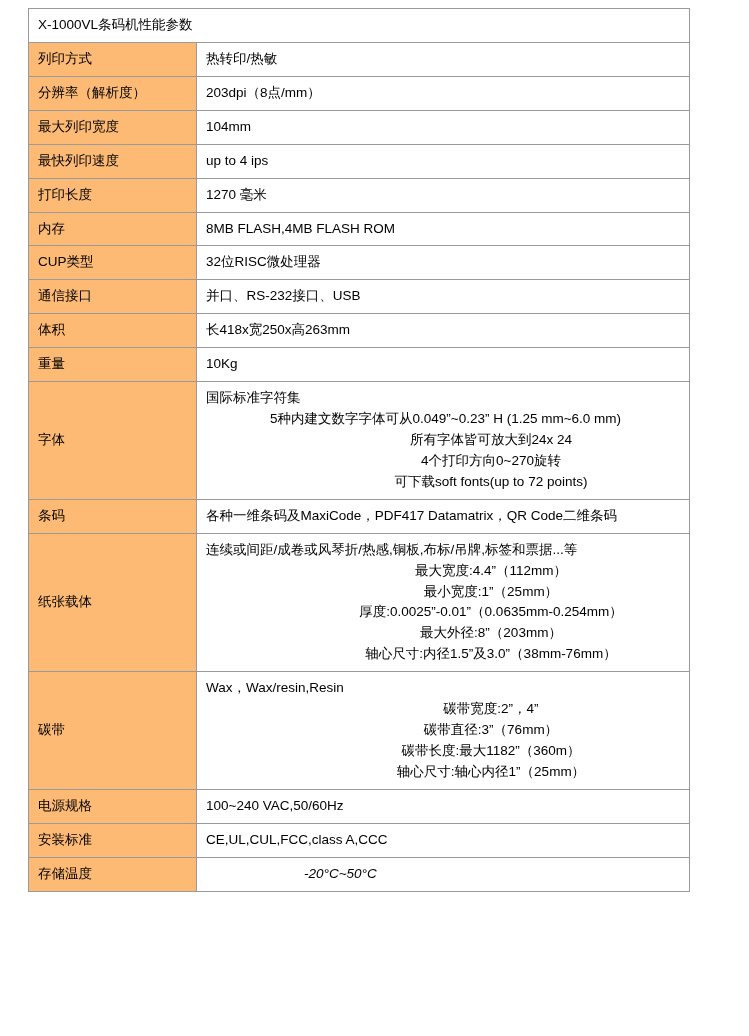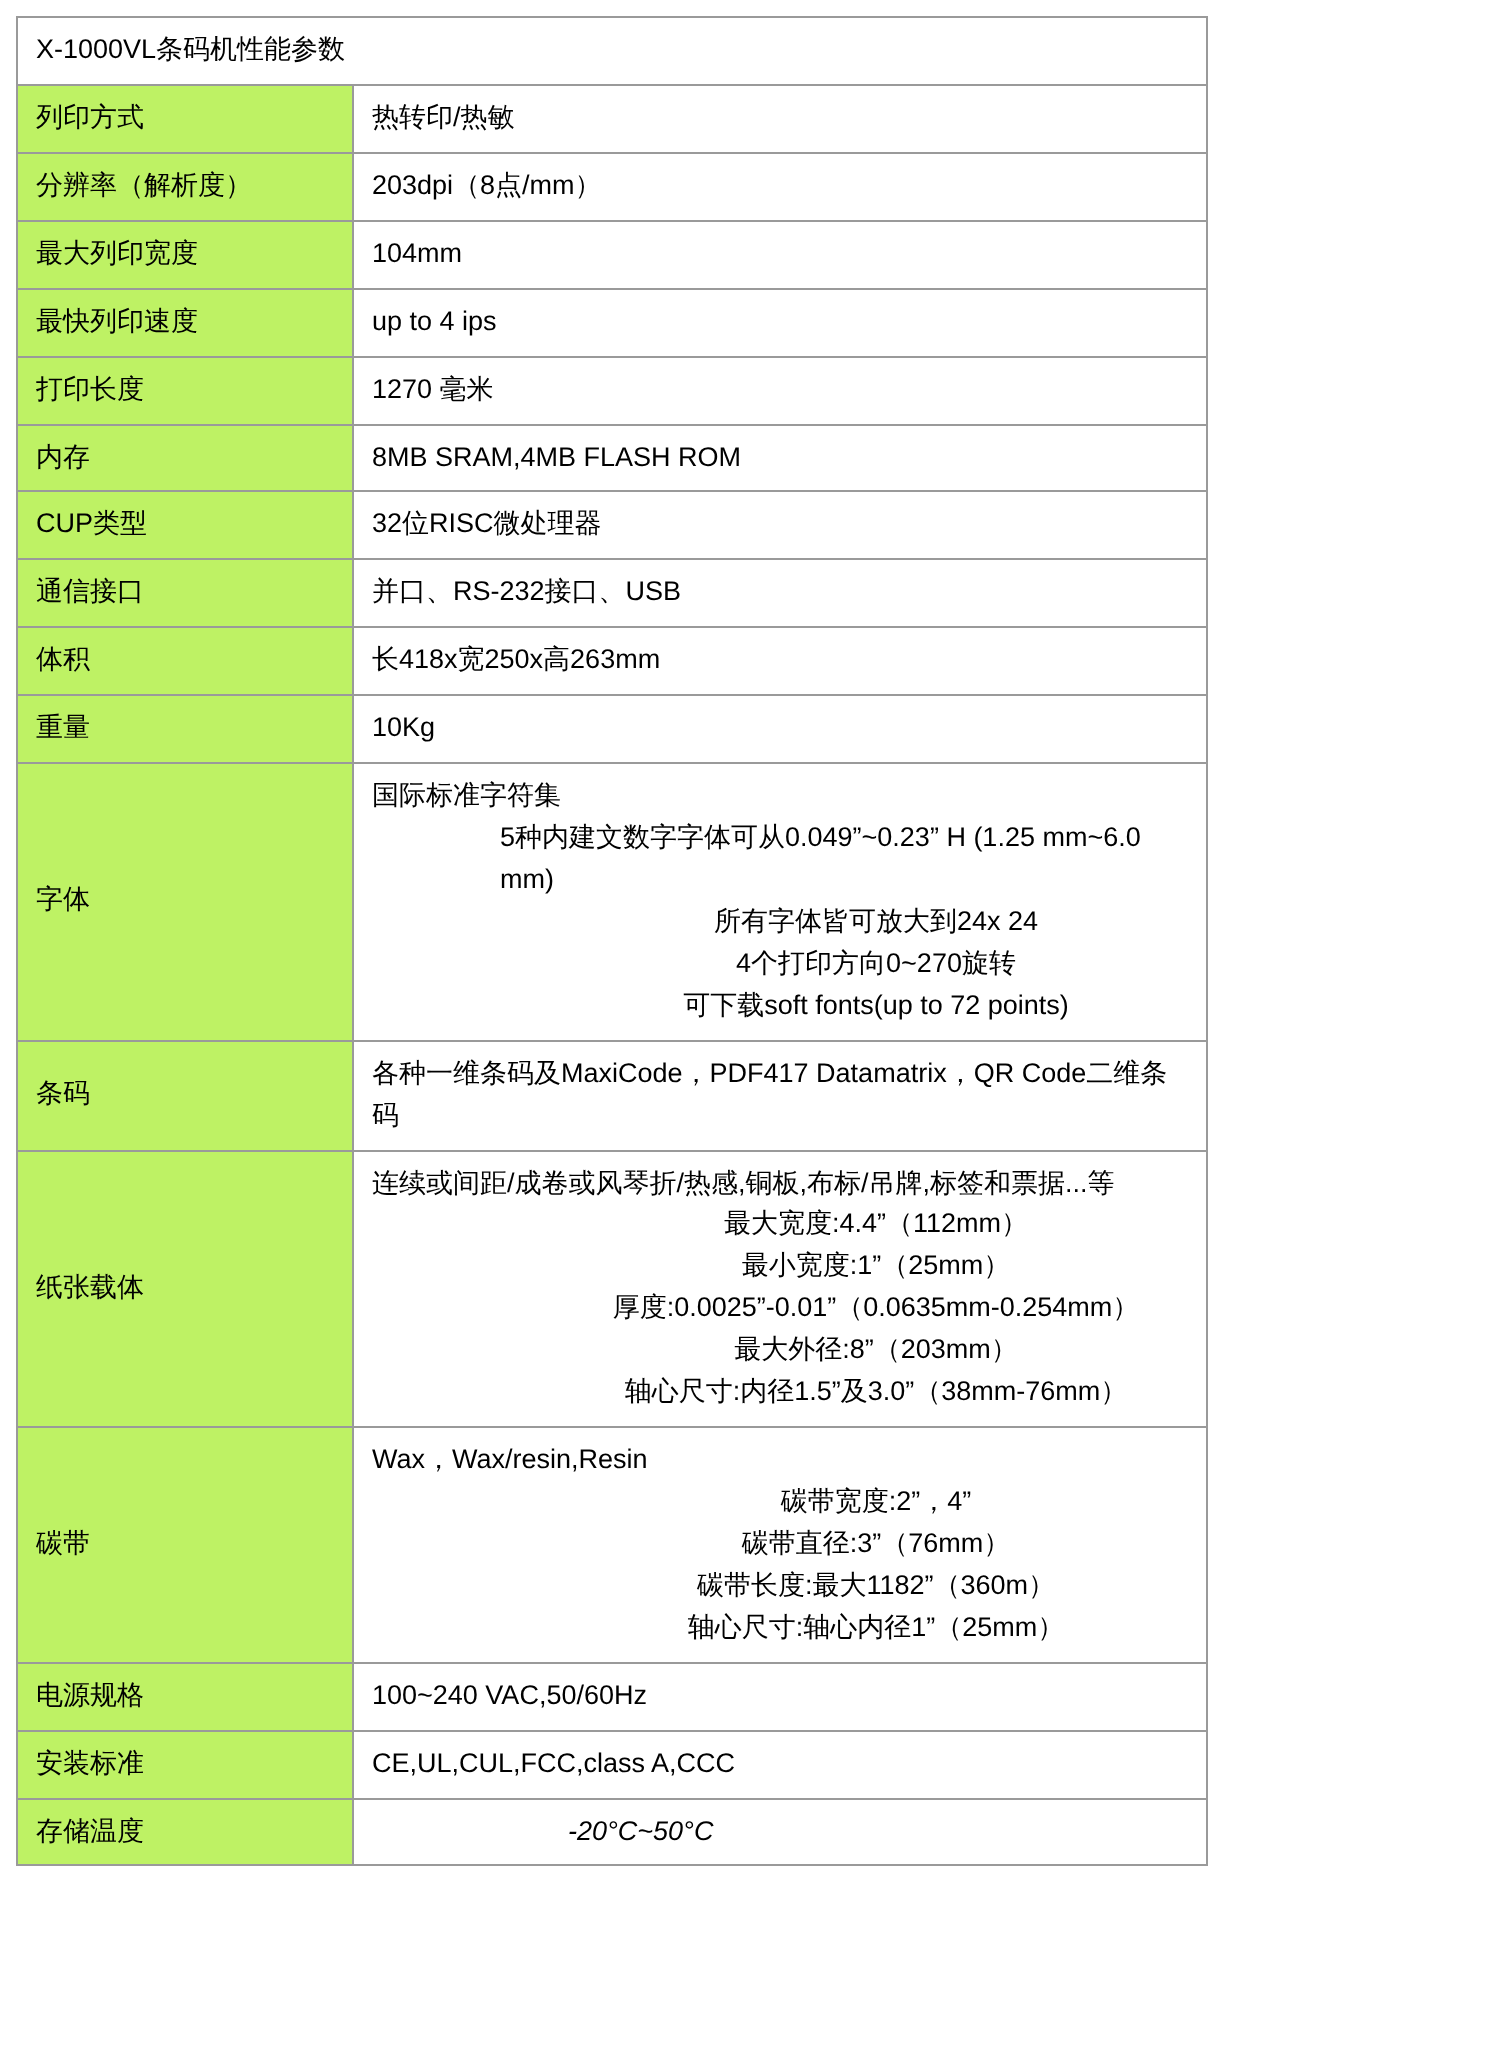--- a/index.html
+++ b/index.html
@@ -14,39 +14,40 @@
   }
   .page {
     width: 749px;
     min-height: 1036px;
     box-sizing: border-box;
     padding: 8px 8px 0 8px;
     background: #ffffff;
   }
   table.spec {
     border-collapse: collapse;
-    width: 596px;
+    width: 662px;
     table-layout: fixed;
     border: 1px solid #9a9a9a;
+    margin-left: 20px;
   }
   table.spec td {
     border: 1px solid #9a9a9a;
     vertical-align: middle;
     font-size: 13.5px;
     line-height: 1.55;
     padding: 6px 8px 6px 9px;
   }
   col.c1 { width: 168px; }
   col.c2 { width: auto; }
   .title-row td {
     padding-top: 7px;
     padding-bottom: 7px;
   }
   .label {
-    background: #bef264;
+    background: #fdba74;
   }
   .value {
     background: #ffffff;
   }
   .indent1 { padding-left: 64px; display: block; }
   .indent2 { padding-left: 95px; display: block; text-align: center; }
   .indent3 { padding-left: 98px; display: block; font-style: italic; }
   .line { display: block; }
   .tall-pad { padding-top: 10px; padding-bottom: 10px; }
 </style>
@@ -89,21 +90,21 @@
         </tr>
         <tr>
           <td class="label">打印长度</td>
           <td class="value">
             <span class="line">1270 毫米</span>
           </td>
         </tr>
         <tr>
           <td class="label">内存</td>
           <td class="value">
-            <span class="line">8MB SRAM,4MB FLASH ROM</span>
+            <span class="line">8MB FLASH,4MB FLASH ROM</span>
           </td>
         </tr>
         <tr>
           <td class="label">CUP类型</td>
           <td class="value">
             <span class="line">32位RISC微处理器</span>
           </td>
         </tr>
         <tr>
           <td class="label">通信接口</td>

